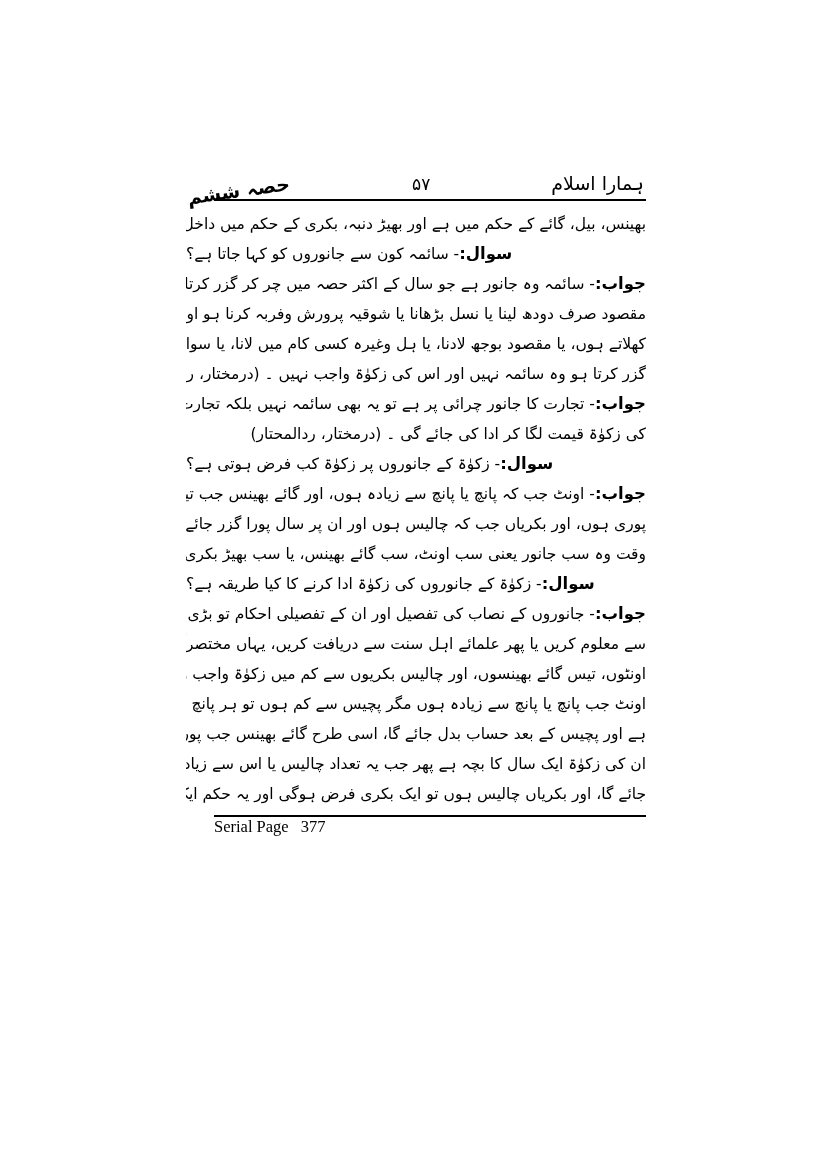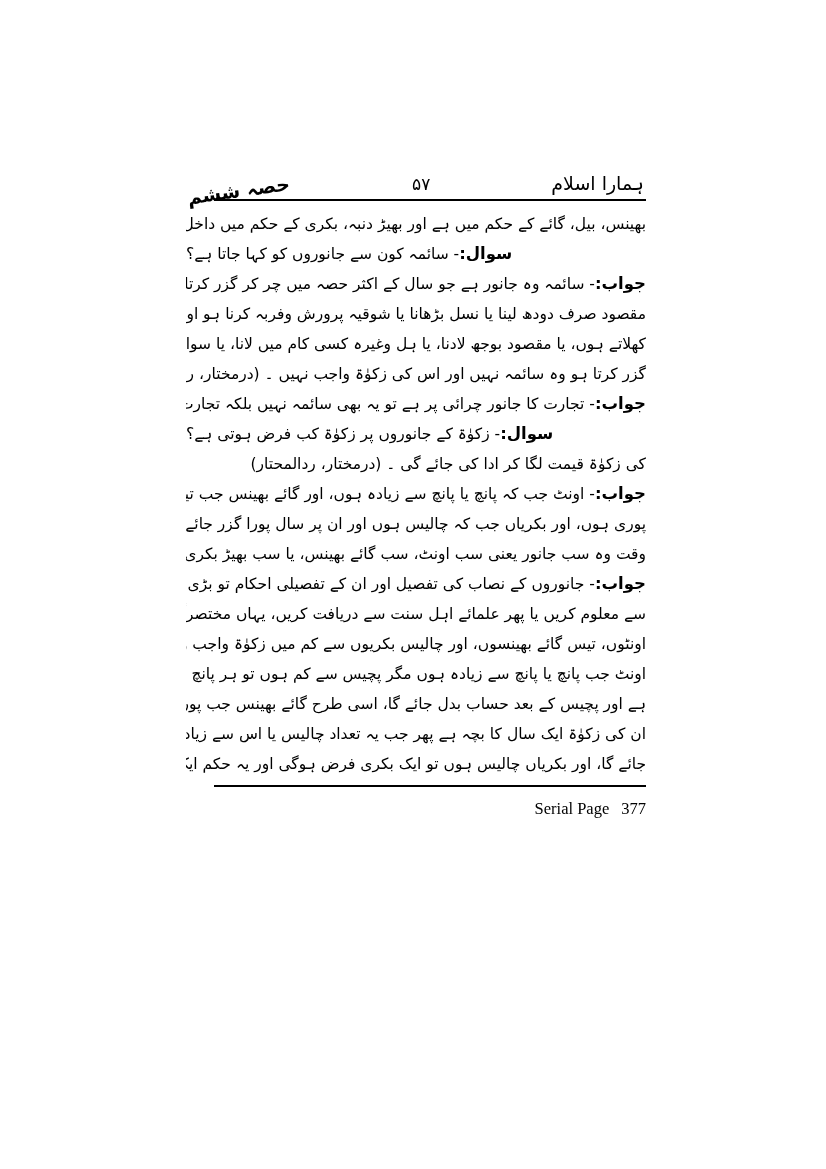--- a/index.html
+++ b/index.html
@@ -51,25 +51,25 @@
   }
   .ln b{font-weight:bold;font-size:16.5px;}
   .full{text-align:justify;text-align-last:justify;}
   .end{text-align:right;}
   .q{text-align:left;margin-right:45px;}
   
   .ftr{
     margin-top:6px;
     margin-left:28px;
     border-top:2.5px solid #000;
-    padding-top:12px;
+    padding-top:0;
     font-family:"Liberation Serif",serif;
     font-size:16.5px;
     direction:ltr;
-    text-align:right;
+    text-align:left;
   }
   .ftr .num{margin-left:12px;}
 </style>
 </head>
 <body>
 
 <div class="sheet">
   <div class="content">
 
     <div class="hdr">
@@ -80,25 +80,26 @@
     <div class="hdr-rule"></div>
 
     <div class="body-text">
         <div class="ln full">بھینس، بیل، گائے کے حکم میں ہے اور بھیڑ دنبہ، بکری کے حکم میں داخل ہے کہ ایک سے</div>
         <div class="ln q"><b>سوال:</b>- سائمہ کون سے جانوروں کو کہا جاتا ہے؟</div>
         <div class="ln full"><b>جواب:</b>- سائمہ وہ جانور ہے جو سال کے اکثر حصہ میں چر کر گزر کرتا ہو اور اس سے</div>
         <div class="ln full">مقصود صرف دودھ لینا یا نسل بڑھانا یا شوقیہ پرورش وفربہ کرنا ہو اور اگر گھر میں گھاس لا کر</div>
         <div class="ln full">کھلاتے ہوں، یا مقصود بوجھ لادنا، یا ہل وغیرہ کسی کام میں لانا، یا سواری لینا ہے تو اگرچہ چر کر</div>
         <div class="ln end">گزر کرتا ہو وہ سائمہ نہیں اور اس کی زکوٰۃ واجب نہیں ۔ (درمختار، ردالمحتار وغیرہ)</div>
         <div class="ln full"><b>جواب:</b>- تجارت کا جانور چرائی پر ہے تو یہ بھی سائمہ نہیں بلکہ تجارت کے جانوروں</div>
+        <div class="ln end">کی زکوٰۃ قیمت لگا کر ادا کی جائے گی ۔ (درمختار، ردالمحتار)</div>
         <div class="ln q"><b>سوال:</b>- زکوٰۃ کے جانوروں پر زکوٰۃ کب فرض ہوتی ہے؟</div>
-        <div class="ln end">کی زکوٰۃ قیمت لگا کر ادا کی جائے گی ۔ (درمختار، ردالمحتار)</div>
         <div class="ln full"><b>جواب:</b>- اونٹ جب کہ پانچ یا پانچ سے زیادہ ہوں، اور گائے بھینس جب تیس</div>
         <div class="ln full">پوری ہوں، اور بکریاں جب کہ چالیس ہوں اور ان پر سال پورا گزر جائے اور سال تمام کے</div>
         <div class="ln full">وقت وہ سب جانور یعنی سب اونٹ، سب گائے بھینس، یا سب بھیڑ بکری ایک سال سے کم</div>
+        <div class="ln q"><b>سوال:</b>- زکوٰۃ کے جانوروں کی زکوٰۃ ادا کرنے کا کیا طریقہ ہے؟</div>
         <div class="ln full"><b>جواب:</b>- جانوروں کے نصاب کی تفصیل اور ان کے تفصیلی احکام تو بڑی کتابوں</div>
         <div class="ln full">سے معلوم کریں یا پھر علمائے اہل سنت سے دریافت کریں، یہاں مختصراً اتنا سمجھ لیں کہ پانچ</div>
         <div class="ln full">اونٹوں، تیس گائے بھینسوں، اور چالیس بکریوں سے کم میں زکوٰۃ واجب وفرض نہیں البتہ</div>
         <div class="ln full">اونٹ جب پانچ یا پانچ سے زیادہ ہوں مگر پچیس سے کم ہوں تو ہر پانچ میں ایک بکری واجب</div>
         <div class="ln full">ہے اور پچیس کے بعد حساب بدل جائے گا، اسی طرح گائے بھینس جب پوری تیس ہوں تو</div>
         <div class="ln full">ان کی زکوٰۃ ایک سال کا بچہ ہے پھر جب یہ تعداد چالیس یا اس سے زیادہ کو پہنچے گی تو حکم بدلتا</div>
         <div class="ln full">جائے گا، اور بکریاں چالیس ہوں تو ایک بکری فرض ہوگی اور یہ حکم ایک سو بیس تک رہے گا،</div>
       </div>
 
     <div class="ftr">

